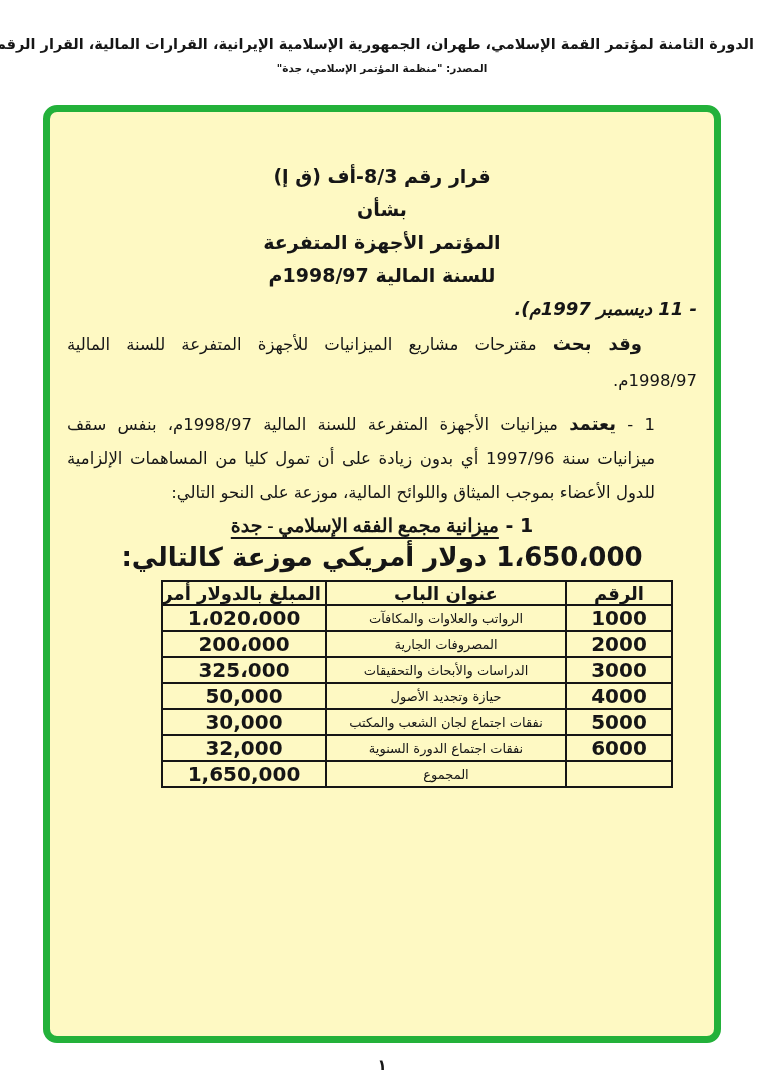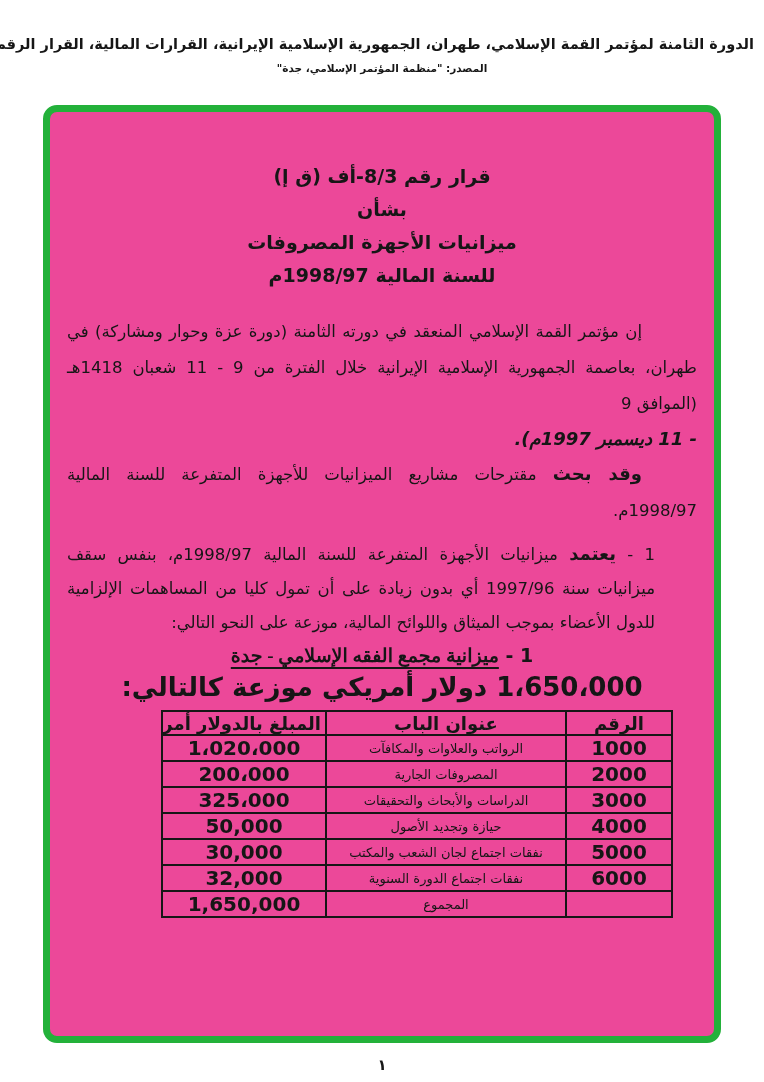--- a/index.html
+++ b/index.html
@@ -15,21 +15,21 @@
   .doc-header { position:absolute; top:36px; right:10px; left:10px; text-align:center; }
   .doc-header .l1 { font-size:14.5px; font-weight:bold; letter-spacing:0; white-space:nowrap; }
   .doc-header .l2 { font-size:10.5px; font-weight:bold; margin-top:10px; }
 
   
   .green-box {
     position:absolute; top:105px; left:43px;
     width:664px; height:924px;
     border:7px solid #23b13a;
     border-radius:14px;
-    background:#ec4899;
+    background:#fef9c3;
   }
   .content { padding:48px 17px 0 17px; }
 
   .title-block { text-align:center; font-weight:bold; font-size:19px; line-height:33px; }
 
   .p {
     font-size:16.5px; line-height:36px;
     text-align:justify; margin:0;
   }
   .indent { text-indent:55px; }
@@ -87,25 +87,24 @@
     <div class="l1">الدورة الثامنة لمؤتمر القمة الإسلامي، طهران، الجمهورية الإسلامية الإيرانية، القرارات المالية، القرار الرقم ٨/٣-أ.ف (ق.إ)</div>
     <div class="l2">المصدر:  "منظمة المؤتمر الإسلامي، جدة"</div>
   </div>
 
   <div class="green-box">
     <div class="content">
 
       <div class="title-block">
         <div>قرار رقم 8/3-أف (ق إ)</div>
         <div>بشأن</div>
-        <div>ميزانيات الأجهزة المصروفات</div>
+        <div>المؤتمر الأجهزة المتفرعة</div>
         <div>للسنة المالية 1998/97م</div>
       </div>
 
-      <p class="p p1 indent"><span>إن مؤتمر القمة الإسلامي المنعقد في دورته الثامنة (دورة عزة وحوار  ومشاركة) في طهران، بعاصمة الجمهورية الإسلامية الإيرانية خلال الفترة من 9 - 11 شعبان 1418هـ (الموافق 9</span></p>
       <p class="p1-tail">- 11 ديسمبر 1997م).</p>
 
 
       <p class="p p3 indent"><span class="lead">وقد بحث</span><span> مقترحات مشاريع الميزانيات للأجهزة المتفرعة للسنة المالية 1998/97م.</span></p>
 
       <p class="p item"><span class="marker">1 - </span><span class="lead">يعتمد</span><span> ميزانيات الأجهزة المتفرعة للسنة المالية 1998/97م، بنفس  سقف ميزانيات سنة 1997/96 أي بدون زيادة على أن تمول  كليا من المساهمات الإلزامية للدول الأعضاء بموجب الميثاق واللوائح المالية، موزعة على النحو التالي:</span></p>
 
       <div class="section-heading"><span>1 - </span><span class="und">ميزانية مجمع الفقه الإسلامي - جدة</span></div>
 
       <div class="section-subtitle">1،650،000 دولار أمريكي موزعة كالتالي:</div>

